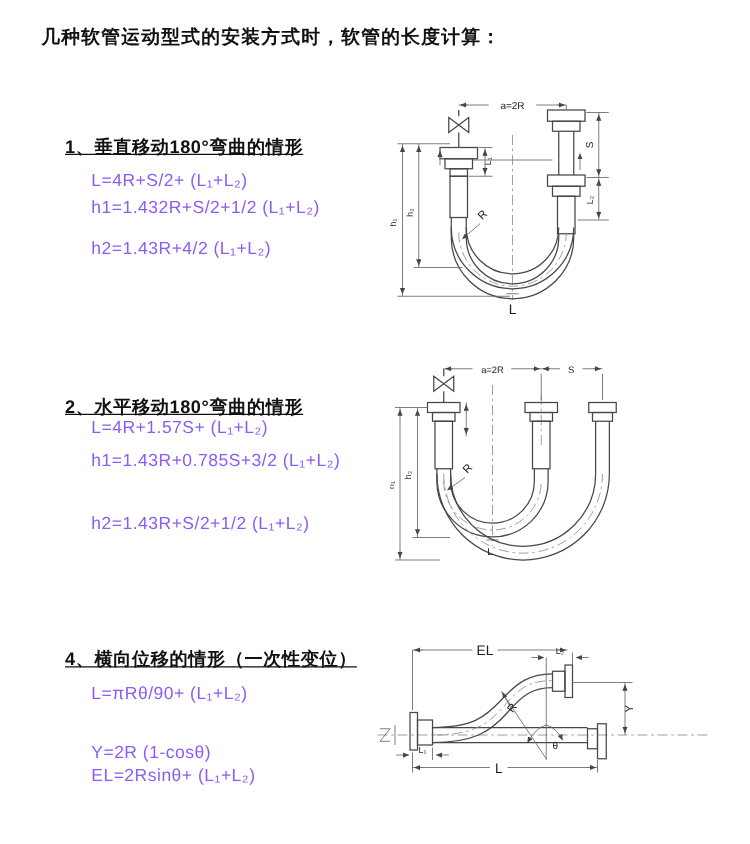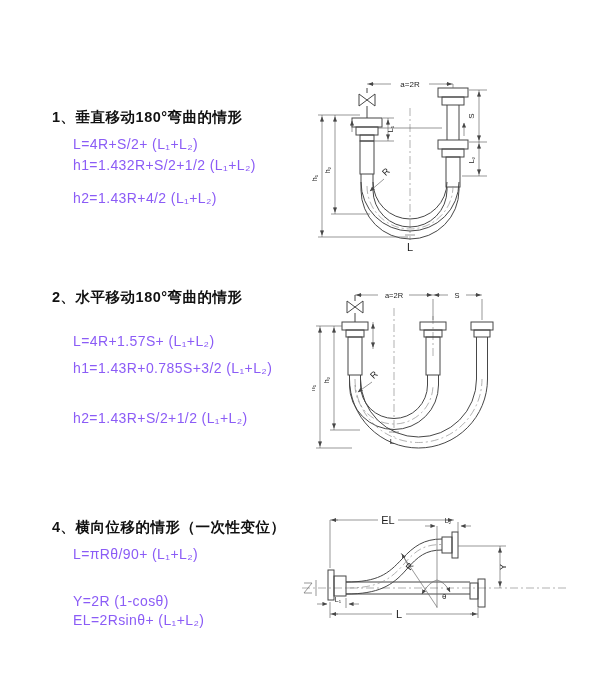--- a/index.html
+++ b/index.html
@@ -2,35 +2,36 @@
 <html><head>
 <meta charset="utf-8">
 <style>
   html,body{margin:0;padding:0;background:#fff;}
   #page{position:relative;width:600px;height:675px;background:#ffffff;overflow:hidden;
         font-family:"Liberation Sans","DejaVu Sans",sans-serif;color:#161616;}
   .page-title{position:absolute;left:33px;top:20px;font-size:15px;font-weight:bold;
               letter-spacing:1px;color:#111;}
   .section{position:absolute;left:0;top:0;width:300px;}
   .sec-heading{position:absolute;left:52px;font-size:14.5px;font-weight:bold;
-               letter-spacing:0.5px;color:#111;white-space:nowrap;}
+               letter-spacing:0.5px;color:#111;white-space:nowrap;text-decoration:underline;}
   .formula{position:absolute;left:73px;font-size:14px;letter-spacing:0.4px;
            color:#8b5cf6;white-space:nowrap;}
   .diag{position:absolute;}
   
   .ln{stroke:#474747;stroke-width:1;fill:none;}
   .tn{stroke:#6b6b6b;stroke-width:0.7;fill:none;}
   .cl{stroke:#919191;stroke-width:0.7;fill:none;stroke-dasharray:8 3 2 3;}
   .sv{fill:#1c1c1c;font-family:"Liberation Sans","DejaVu Sans",sans-serif;}
 </style>
 </head>
 <body>
 
 <div id="page">
 
+  <div class="page-title">几种软管运动型式的安装方式时，软管的长度计算：</div>
 
   <div class="section">
     <div class="sec-heading" style="top:108px">1、垂直移动180°弯曲的情形</div>
     <div class="formula" style="top:136px">L=4R+S/2+ (L₁+L₂)</div>
     <div class="formula" style="top:157px">h1=1.432R+S/2+1/2 (L₁+L₂)</div>
     <div class="formula" style="top:190px">h2=1.43R+4/2 (L₁+L₂)</div>
   </div>
 
   <svg class="diag" style="left:312px;top:72px" width="276" height="192" viewBox="0 0 276 192">
     <defs>
@@ -138,21 +139,21 @@
 
     <g>
       <line class="tn" x1="72" y1="107" x2="58" y2="119" marker-end="url(#m1)"></line>
       <text class="sv" x="76" y="102" font-size="9" text-anchor="middle" transform="rotate(-45 76 102)">R</text>
     </g>
 
     <text class="sv" x="98" y="179" font-size="11" text-anchor="middle">L</text>
   </svg>
 
   <div class="section">
-    <div class="sec-heading" style="top:288px">2、水平移动180°弯曲的情形</div>
+    <div class="sec-heading" style="top:316px">2、水平移动180°弯曲的情形</div>
     <div class="formula" style="top:333px">L=4R+1.57S+ (L₁+L₂)</div>
     <div class="formula" style="top:360px">h1=1.43R+0.785S+3/2 (L₁+L₂)</div>
     <div class="formula" style="top:410px">h2=1.43R+S/2+1/2 (L₁+L₂)</div>
   </div>
 
   <svg class="diag" style="left:312px;top:282px" width="282" height="180" viewBox="0 0 282 180">
     <defs>
       <marker id="m2" markerWidth="8" markerHeight="8" refX="6.5" refY="3" orient="auto">
         <path d="M0,0 L7,3 L0,6 Z" fill="#474747"></path>
       </marker>

